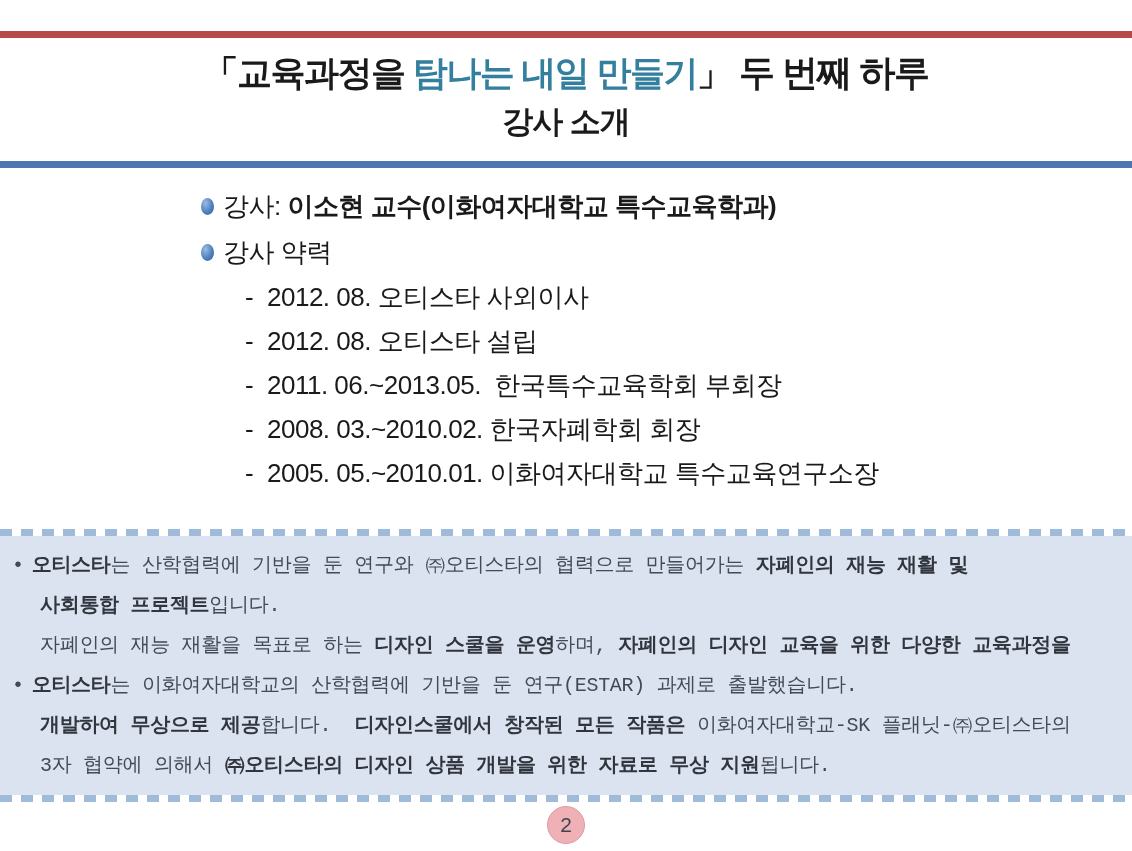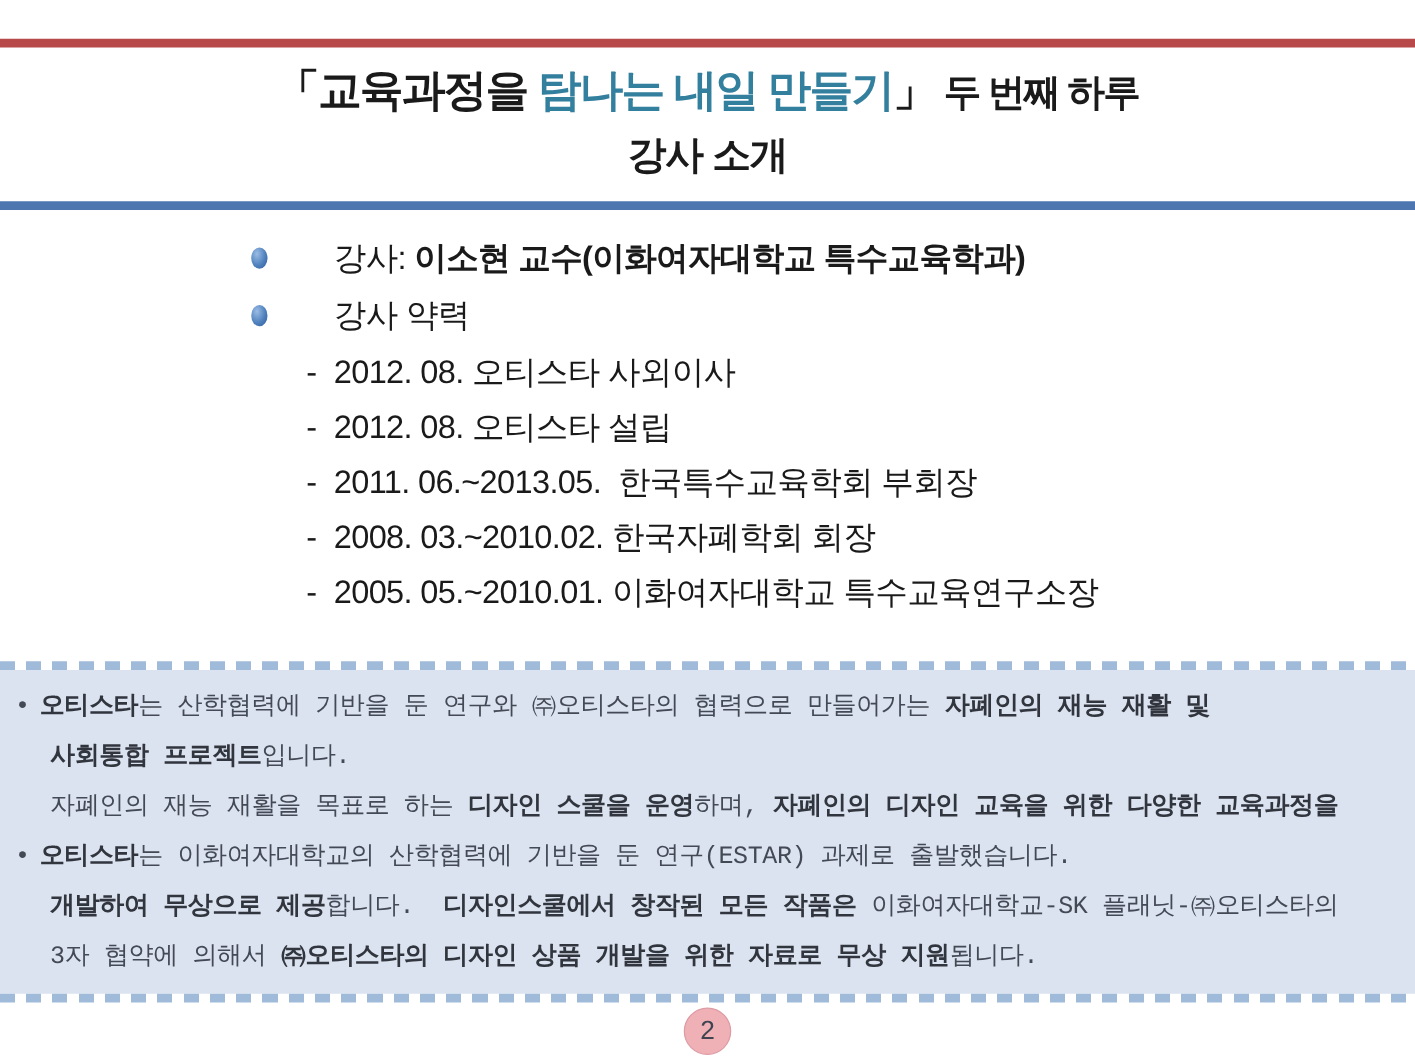--- a/index.html
+++ b/index.html
@@ -7,26 +7,26 @@
     width:1132px;height:851px;background:#ffffff;position:relative;overflow:hidden;
     font-family:"Liberation Sans","DejaVu Sans",sans-serif;
   }
   .slide{position:absolute;inset:0;}
   .rule{position:absolute;left:0;width:100%;height:7px;}
   .rule-top{top:31px;background:var(--top_rule,#b8494a);}
   .rule-blue{top:161px;background:var(--divider,#4d75b0);}
 
   .title-block{position:absolute;top:50px;left:0;width:100%;text-align:center;color:var(--text,#1a1a1a);}
   .title-line1{font-size:35px;font-weight:bold;letter-spacing:-1.5px;line-height:45px;white-space:nowrap;}
-  .title-line1 .t-suffix{font-size:30px;}
+  .title-line1 .t-suffix{font-size:36px;}
   .t-teal{color:var(--title_highlight,#337f9e);}
   .title-line2{font-size:31px;font-weight:bold;letter-spacing:-1px;line-height:52px;margin-top:1px;}
 
   .content{position:absolute;left:201px;top:183px;color:var(--text,#1a1a1a);font-size:26px;letter-spacing:-0.5px;}
-  .bullet-row{display:flex;align-items:center;height:46px;white-space:nowrap;gap:44px;}
+  .bullet-row{display:flex;align-items:center;height:46px;white-space:nowrap;}
   .bullet-dot{
     width:13px;height:17px;border-radius:50%;flex:0 0 auto;margin-right:9px;
     background:radial-gradient(ellipse at 35% 30%, #9bbce4 0%, var(--bullet_blue,#4f81bd) 55%, #2e5c9c 100%);
   }
   .row-text b{font-weight:bold;}
   .sub-list{margin-left:44px;}
   .sub-row{height:44px;line-height:44px;display:flex;white-space:nowrap;}
   .sub-dash{width:22px;flex:0 0 auto;}
 
   .info-box{position:absolute;top:529px;left:0;width:100%;}

